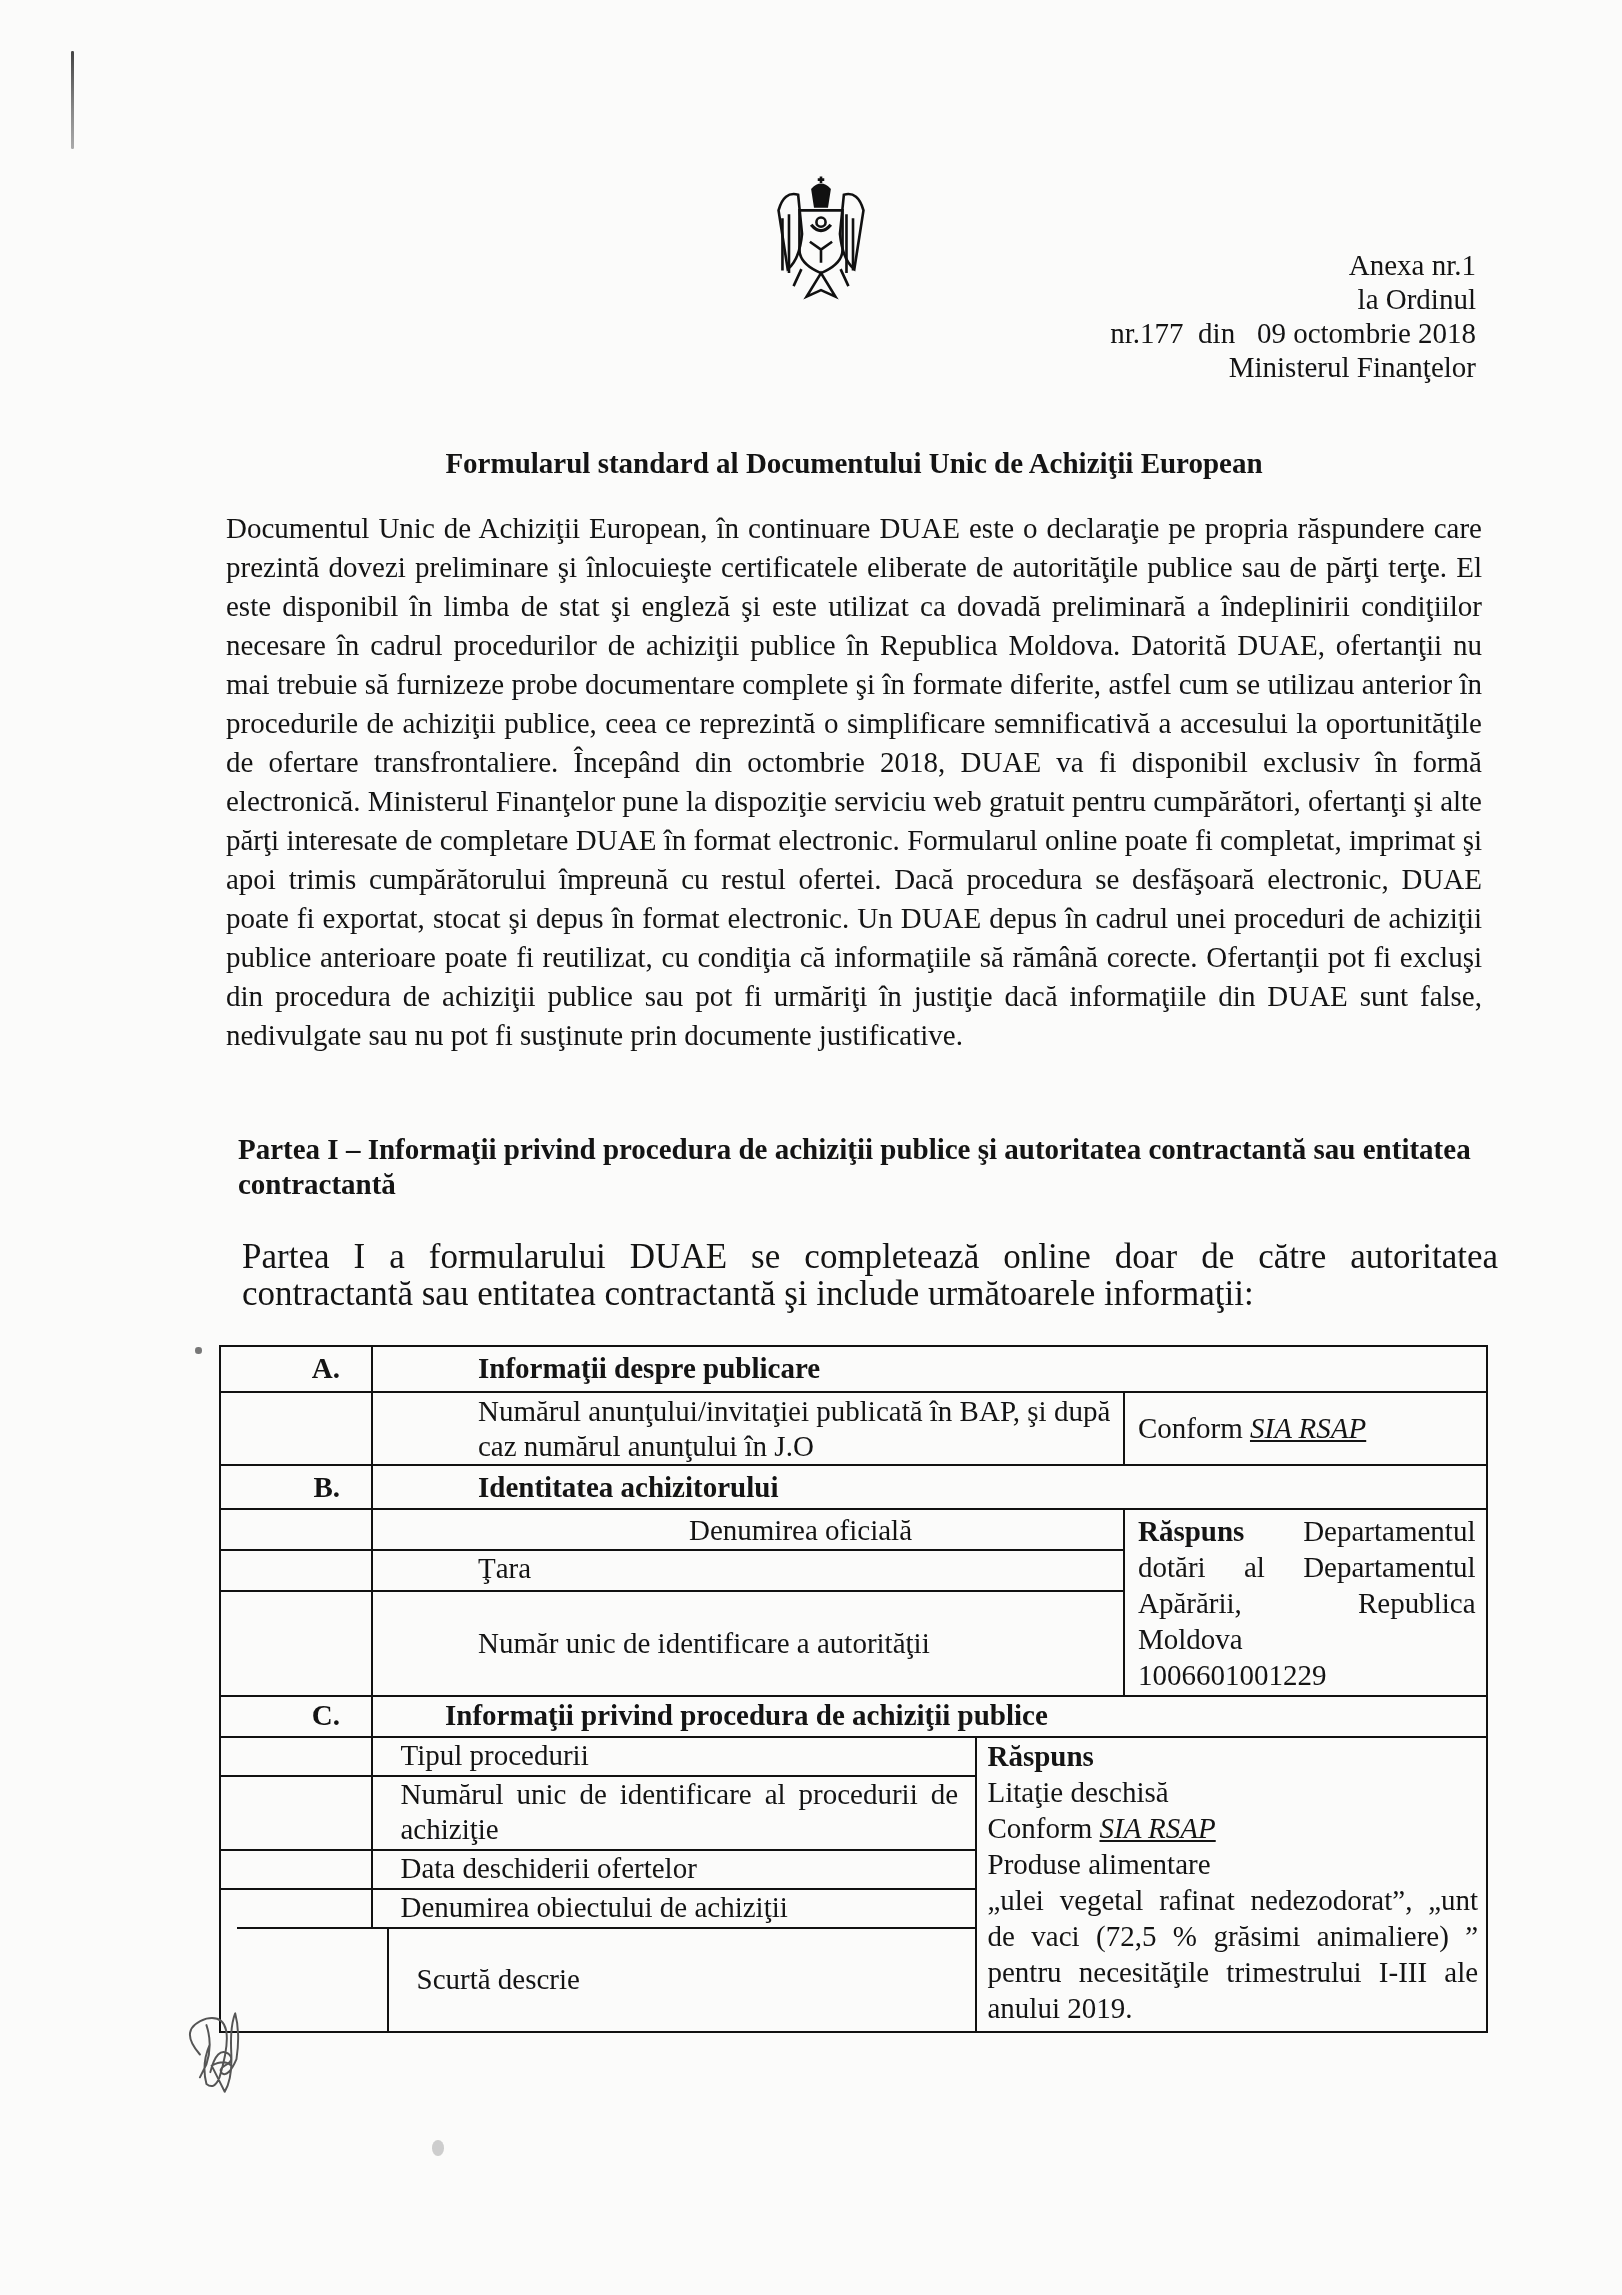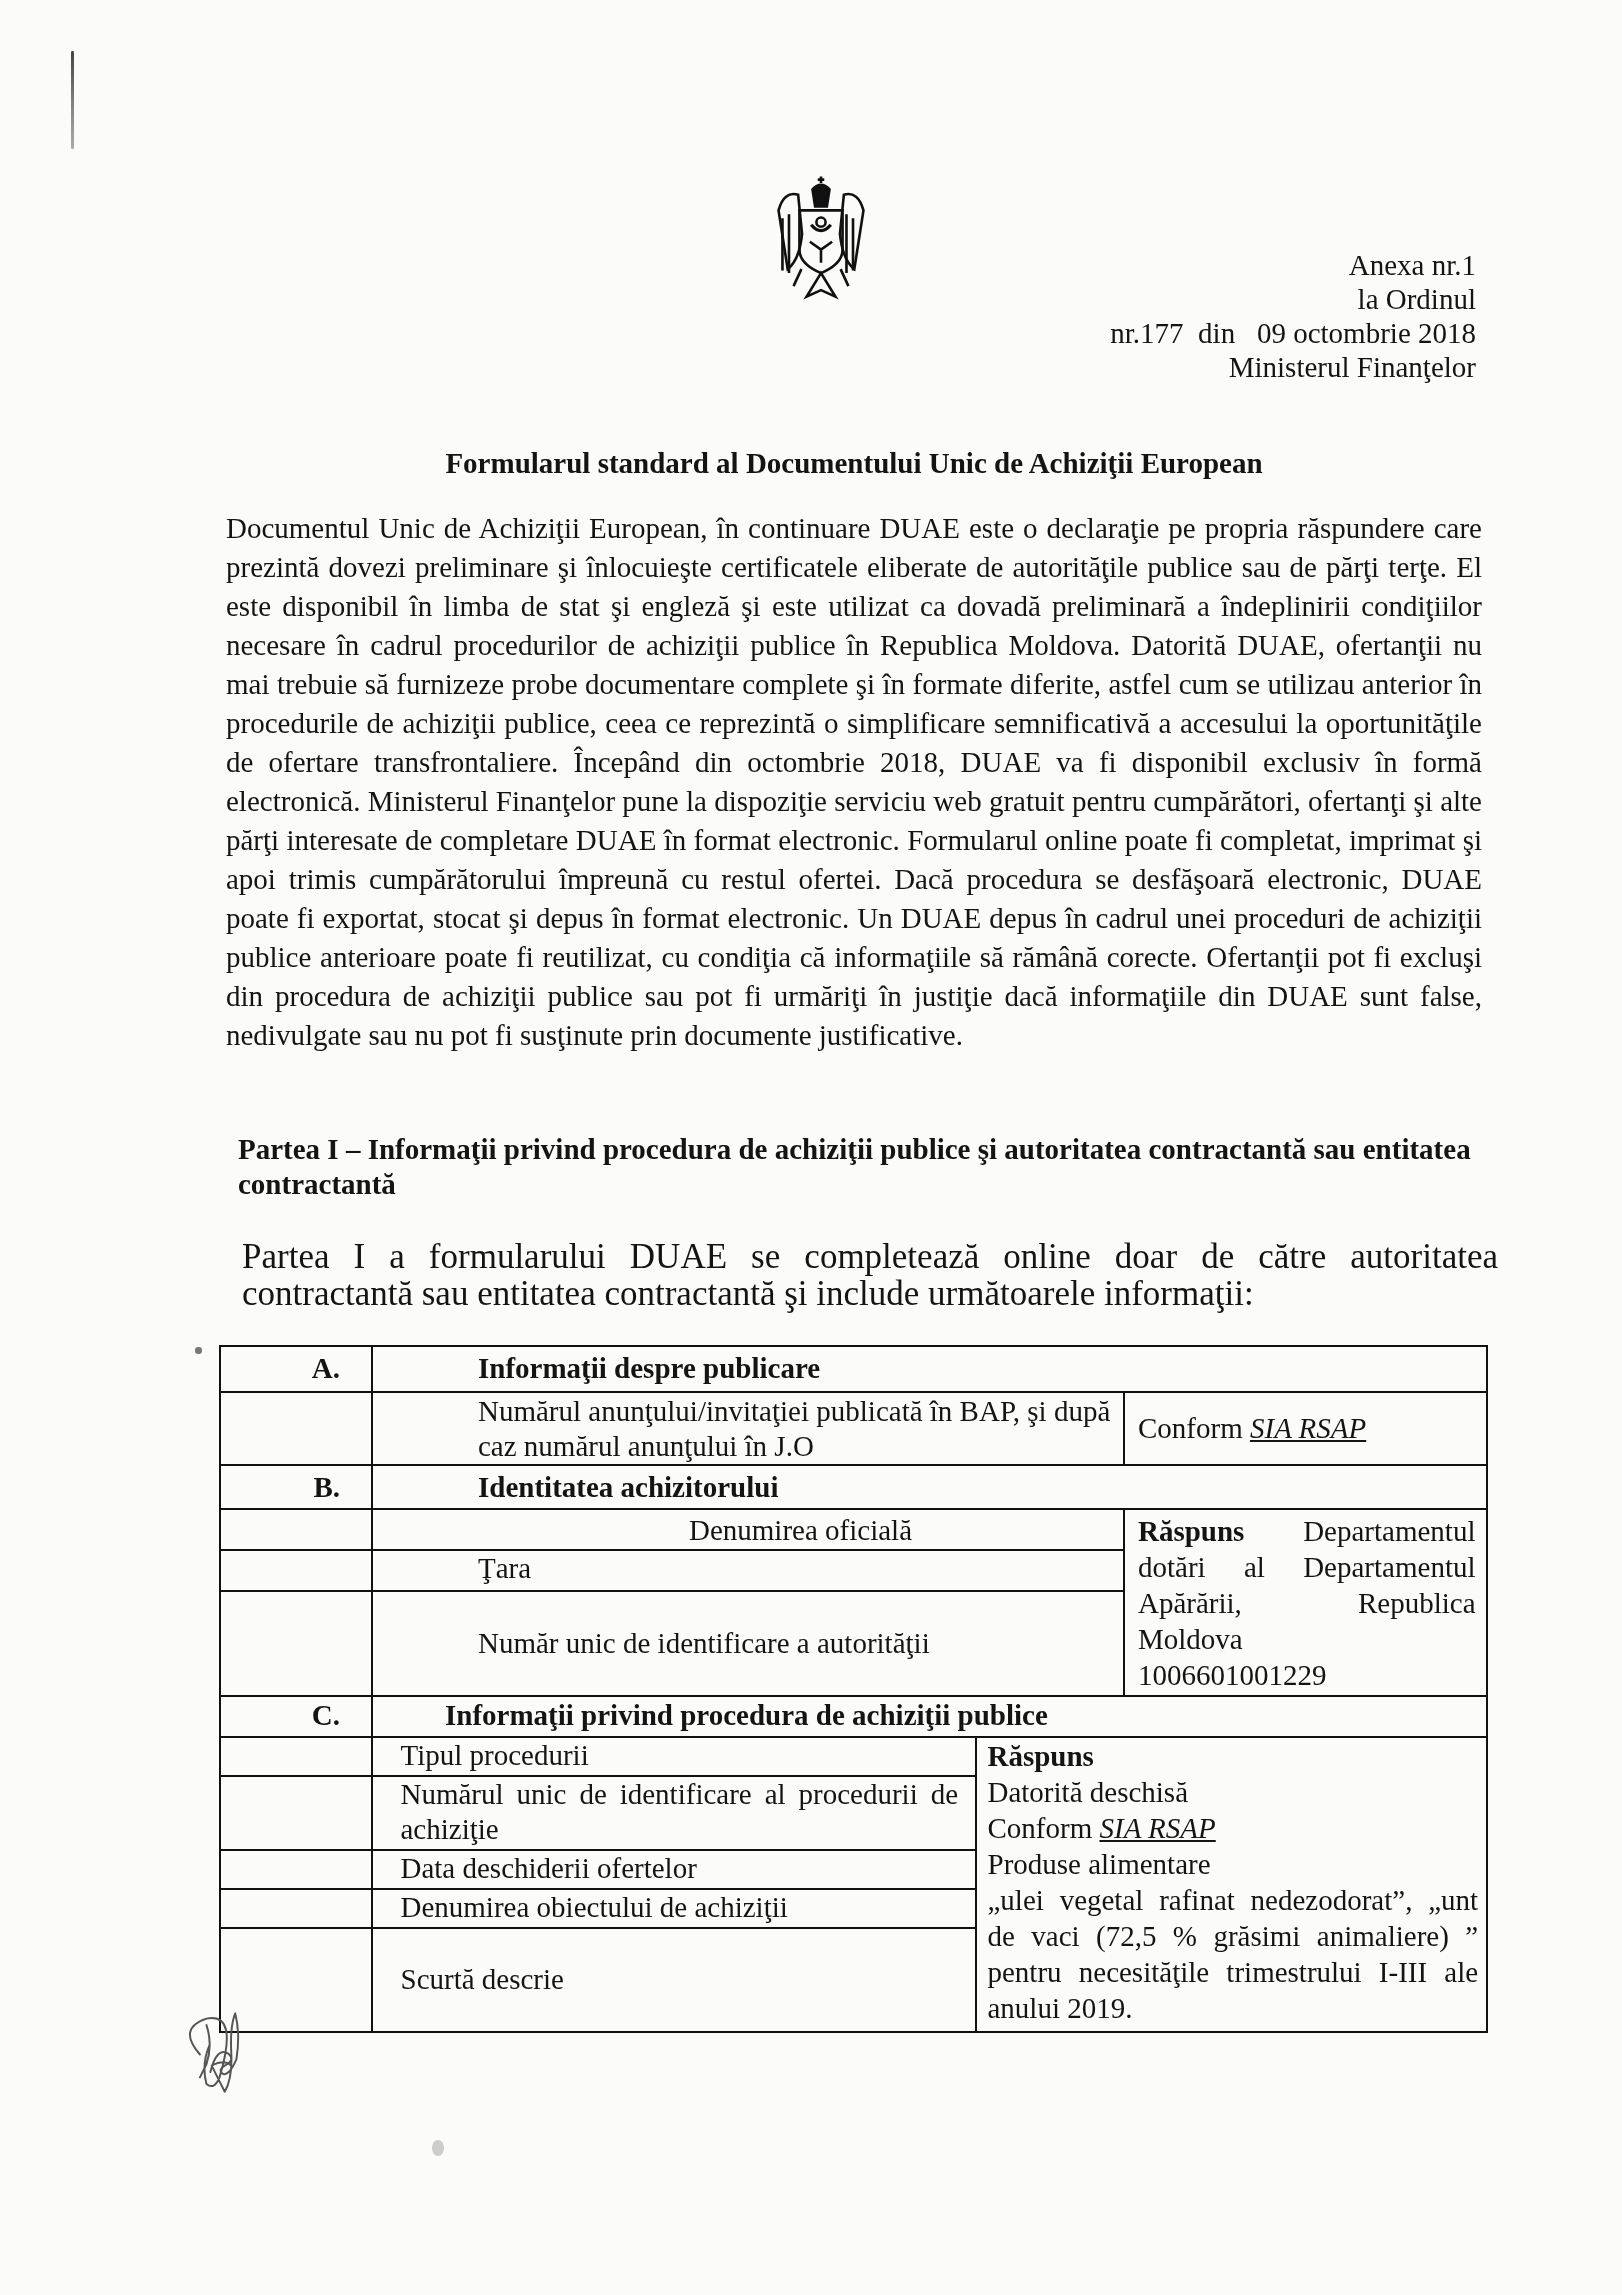--- a/index.html
+++ b/index.html
@@ -176,28 +176,28 @@
           <div class="cell c-label-c lbl-flex justify" style="text-align-last:left; padding-right:17px;border-radius:29px;">Numărul unic de identificare al procedurii de achiziţie</div>
         </div>
         <div class="sub" style="height:37px;">
           <div class="cell c-letter"></div>
           <div class="cell c-label-c lbl-flex">Data deschiderii ofertelor</div>
         </div>
         <div class="sub" style="height:37px;">
           <div class="cell c-letter"></div>
           <div class="cell c-label-c lbl-flex">Denumirea obiectului de achiziţii</div>
         </div>
-        <div class="sub" style="height:102px;">
+        <div class="sub" style="height:102px;margin-left:16px;">
           <div class="cell c-letter"></div>
           <div class="cell c-label-c lbl-flex" style="padding-top:33px;">Scurtă descrie</div>
         </div>
       </div>
       <div class="cell ans-ab ans-c" style="width:511px; line-height:36px;">
         <div><b>Răspuns</b></div>
-        <div>Datorită deschisă</div>
+        <div>Litaţie deschisă</div>
         <div>
           <span>Conform </span><span class="italic-u">SIA RSAP</span>
         </div>
         <div>Produse alimentare</div>
         <div class="justify" style="text-align-last:left;">„ulei vegetal rafinat nedezodorat”, „unt de vaci (72,5 % grăsimi animaliere) ” pentru necesităţile  trimestrului I-III ale anului 2019.</div>
       </div>
     </div>
 
   </div>
 

